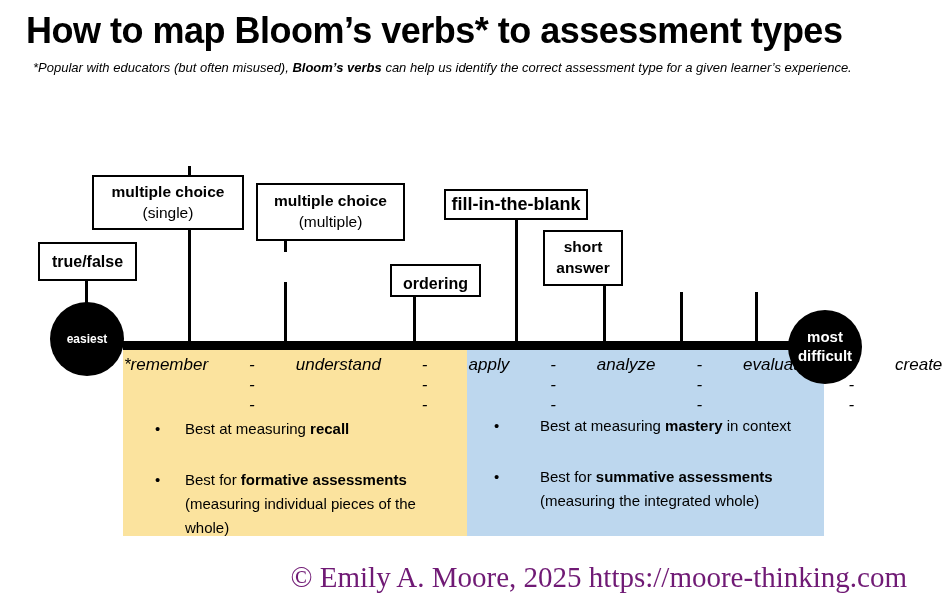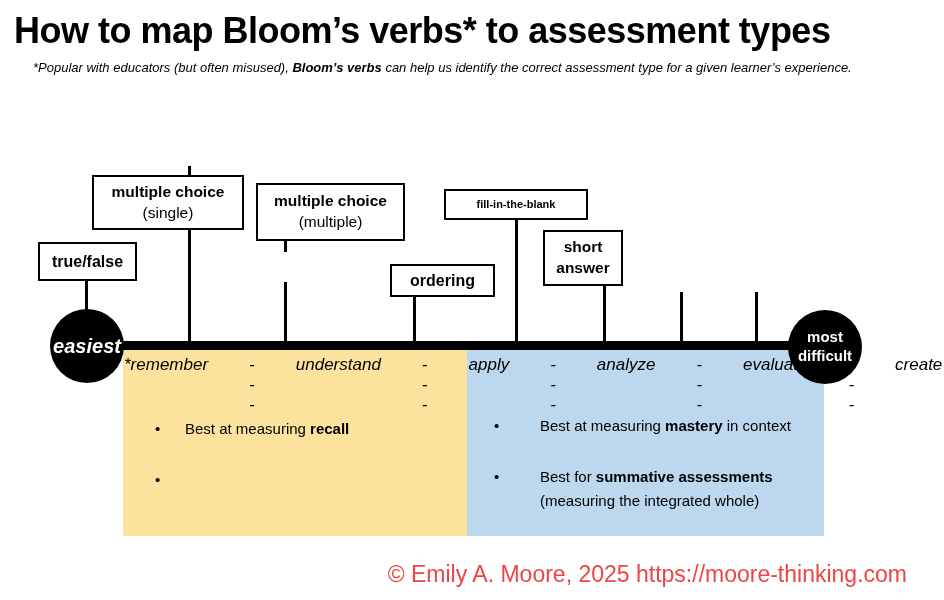--- a/index.html
+++ b/index.html
@@ -1,73 +1,73 @@
 <!DOCTYPE html>
 <html><head>
 <meta charset="utf-8">
 <style>
   * { margin:0; padding:0; box-sizing:border-box; }
   html,body { width:944px; height:600px; background:#fff; overflow:hidden;
               font-family:"Liberation Sans", sans-serif; color:#000; }
   .canvas { position:relative; width:944px; height:600px; background:#fff; }
 
-  .title { position:absolute; left:14px; top:10px; width:916px;
+  .title { position:absolute; left:26px; top:10px; width:916px;
            font-size:36px; font-weight:bold; letter-spacing:-0.5px; white-space:nowrap; }
   .subtitle { position:absolute; left:33px; top:60px; width:900px;
               font-size:13px; font-style:italic; white-space:nowrap; }
   .subtitle b { font-weight:bold; }
 
   .region { position:absolute; top:350px; height:186px; }
   .region-formative { left:123px; width:344px; background:#FBE39E; }
   .region-summative { left:467px; width:357px; background:#BDD7EE; }
 
   .box { position:absolute; background:#fff; border:2px solid #000;
          display:flex; flex-direction:column; align-items:center; justify-content:center;
          text-align:center; font-weight:bold; line-height:1.35; z-index:4; }
   .box .normal { font-weight:normal; }
   .box-true-false   { left:38px;  top:242px; width:99px;  height:39px; font-size:16px; }
   .box-mc-single    { left:92px;  top:175px; width:152px; height:55px; font-size:15.5px; }
   .box-mc-multiple  { left:256px; top:183px; width:149px; height:58px; font-size:15.5px; }
   .box-matching     { left:260px; top:251px; width:94px;  height:32px; font-size:16px; }
-  .box-ordering     { left:390px; top:264px; width:105px;  height:33px; font-size:16px; }
-  .box-fill-blank   { left:444px; top:189px; width:144px; height:31px; font-size:11px; }
+  .box-ordering     { left:390px; top:264px; width:91px;  height:33px; font-size:16px;justify-content:flex-end; }
+  .box-fill-blank   { left:444px; top:189px; width:144px; height:31px; font-size:18px; }
   .box-short-answer { left:543px; top:230px; width:80px;  height:56px; font-size:15.5px; }
   .box-story        { left:663px; top:170px; width:134px; height:123px; font-size:14.5px; line-height:23px; }
   .box-story .mix { font-weight:normal; }
   .box-story .bi  { font-weight:bold; font-style:italic; }
   .box-story .it  { font-style:italic; font-weight:normal; }
 
   .vline { position:absolute; width:3px; background:#000; z-index:2; }
 
   .arrow-bar { position:absolute; left:123px; top:341px; width:677px; height:9px; background:#000; z-index:3; }
   .arrow-head { position:absolute; left:797px; top:332px; width:0; height:0; z-index:3;
                 border-top:13px solid transparent; border-bottom:13px solid transparent;
                 border-left:30px solid #000; }
 
   .circle { position:absolute; background:#000; color:#fff; border-radius:50%;
             display:flex; flex-direction:column; align-items:center; justify-content:center;
             text-align:center; font-weight:bold; z-index:5; line-height:1.25; }
-  .circle-easiest { left:50px; top:309px; width:74px; height:74px; font-size:20px;font-style:italic; }
+  .circle-easiest { left:50px; top:302px; width:74px; height:74px; font-size:12px; }
   .circle-hardest { left:788px; top:310px; width:74px; height:74px; font-size:15px; }
 
   .verbs { position:absolute; left:124px; top:355px; width:688px; z-index:4;
            display:flex; justify-content:space-between; align-items:flex-start;
            font-style:italic; font-size:17px;gap:41px; }
 
   .bullets { position:absolute; z-index:4; font-size:15px; line-height:24px; }
   .bullets-formative { left:155px; top:417px; }
   .bullets-summative { left:494px; top:414px; }
   .bullet { display:flex; margin-bottom:27px; }
   .bullet:last-child { margin-bottom:0; }
   .bullet .dot { width:30px; flex:0 0 30px; }
   .bullets-formative .txt { width:238px; }
   .bullets-summative .txt { width:252px;margin-left:16px; }
   .bullet b { font-weight:bold; }
 
-  .footer { position:absolute; right:37px; top:561px; font-size:23px; color:#ef4444; white-space:nowrap; }
+  .footer { position:absolute; right:37px; top:561px; font-size:29px; color:#701a75; white-space:nowrap;font-family:Liberation Serif, serif; }
 </style>
 </head>
 <body>
 
 <div class="canvas">
 
   <div class="title">How to map Bloom’s verbs* to assessment types</div>
 
   <div class="subtitle"><span>*Popular with educators (but often misused), </span><b>Bloom’s verbs</b><span> can help us identify the correct assessment type for a given learner’s experience.</span></div>
 
@@ -139,20 +139,21 @@
     <span>create</span>
   </div>
 
   <div class="bullets bullets-formative">
     <div class="bullet">
       <span class="dot">•</span>
       <span class="txt"><span>Best at measuring </span><b>recall</b></span>
     </div>
     <div class="bullet">
       <span class="dot">•</span>
+      <span class="txt"><span>Best for </span><b>formative assessments</b><span> (measuring individual pieces of the whole)</span></span>
     </div>
   </div>
 
   <div class="bullets bullets-summative">
     <div class="bullet">
       <span class="dot">•</span>
       <span class="txt"><span>Best at measuring </span><b>mastery</b><span> in context</span></span>
     </div>
     <div class="bullet">
       <span class="dot">•</span>

